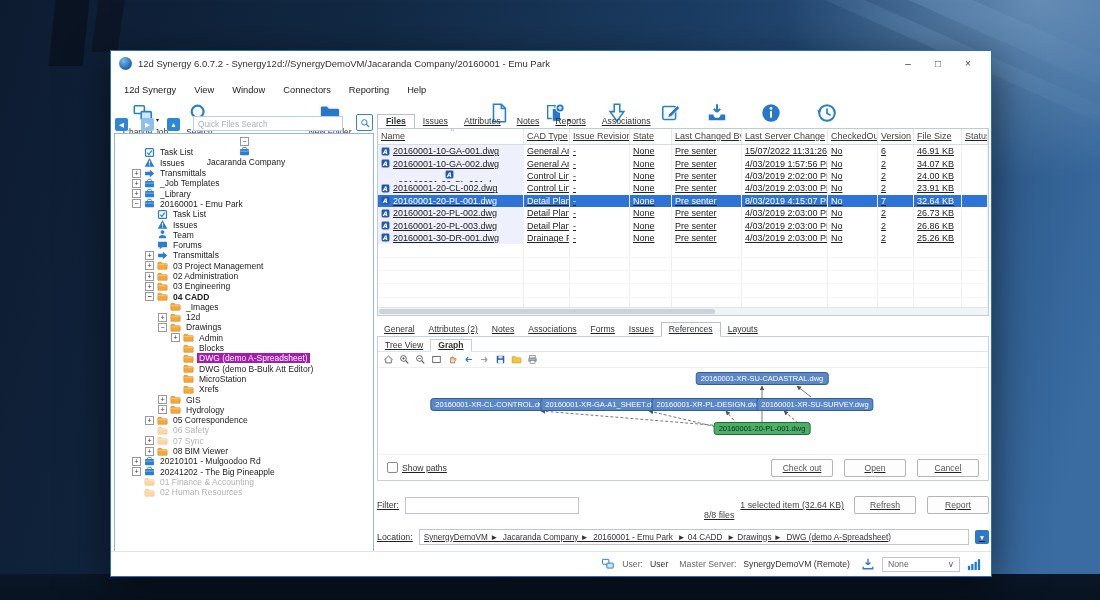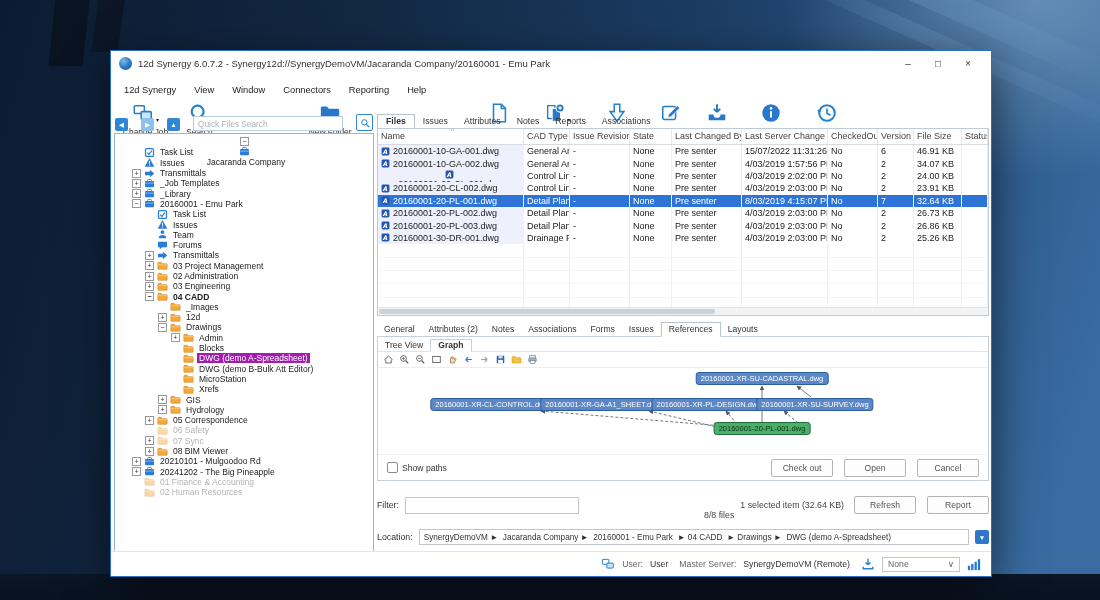--- a/index.html
+++ b/index.html
@@ -62,21 +62,21 @@
     display:inline-flex;align-items:center;justify-content:center;font-size:7px;line-height:1;margin-right:3px;}
   .exp.hid{visibility:hidden;}
   .ticon{width:11px;height:11px;margin-right:3px;flex:none;display:inline-flex;}
   .ticon svg{width:11px;height:11px;}
   .tlabel{padding:0 2px;}
   .tree-row.sel .tlabel{background:#a21caf;color:#fff;}
   .tree-row.gray{color:#b3b3b3;}
   .tree-row.gray .ticon{opacity:.45;}
 
   
-  .rightpanel{position:absolute;left:266px;top:62px;width:612px;}
+  .rightpanel{position:absolute;left:266px;top:62px;width:612px;text-decoration:underline;}
   .filetabs{display:flex;height:15px;font-size:8.7px;align-items:flex-end;}
   .ftab{padding:1px 8px 2px;color:#333;}
   .ftab.active{border:1px solid #b8c2cc;border-bottom:none;background:#fff;font-weight:bold;}
   .tablewrap{border:1px solid #c2cad2;height:186px;position:relative;overflow:hidden;background:#fff;}
   .thead{display:flex;height:15px;border-bottom:1px solid #d8dce0;color:#444;}
   .th{border-right:1px solid #e8e8e8;padding:2px 3px;position:relative;flex:none;overflow:hidden;white-space:nowrap;box-sizing:border-box;}
   .sortmark{position:absolute;top:-3px;left:50%;font-size:8px;color:#999;}
   .tr{display:flex;height:12.4px;align-items:stretch;}
   .td{flex:none;padding:0 3px;overflow:hidden;white-space:nowrap;border-right:1px solid #eef0f4;
     display:flex;align-items:center;box-sizing:border-box;}

